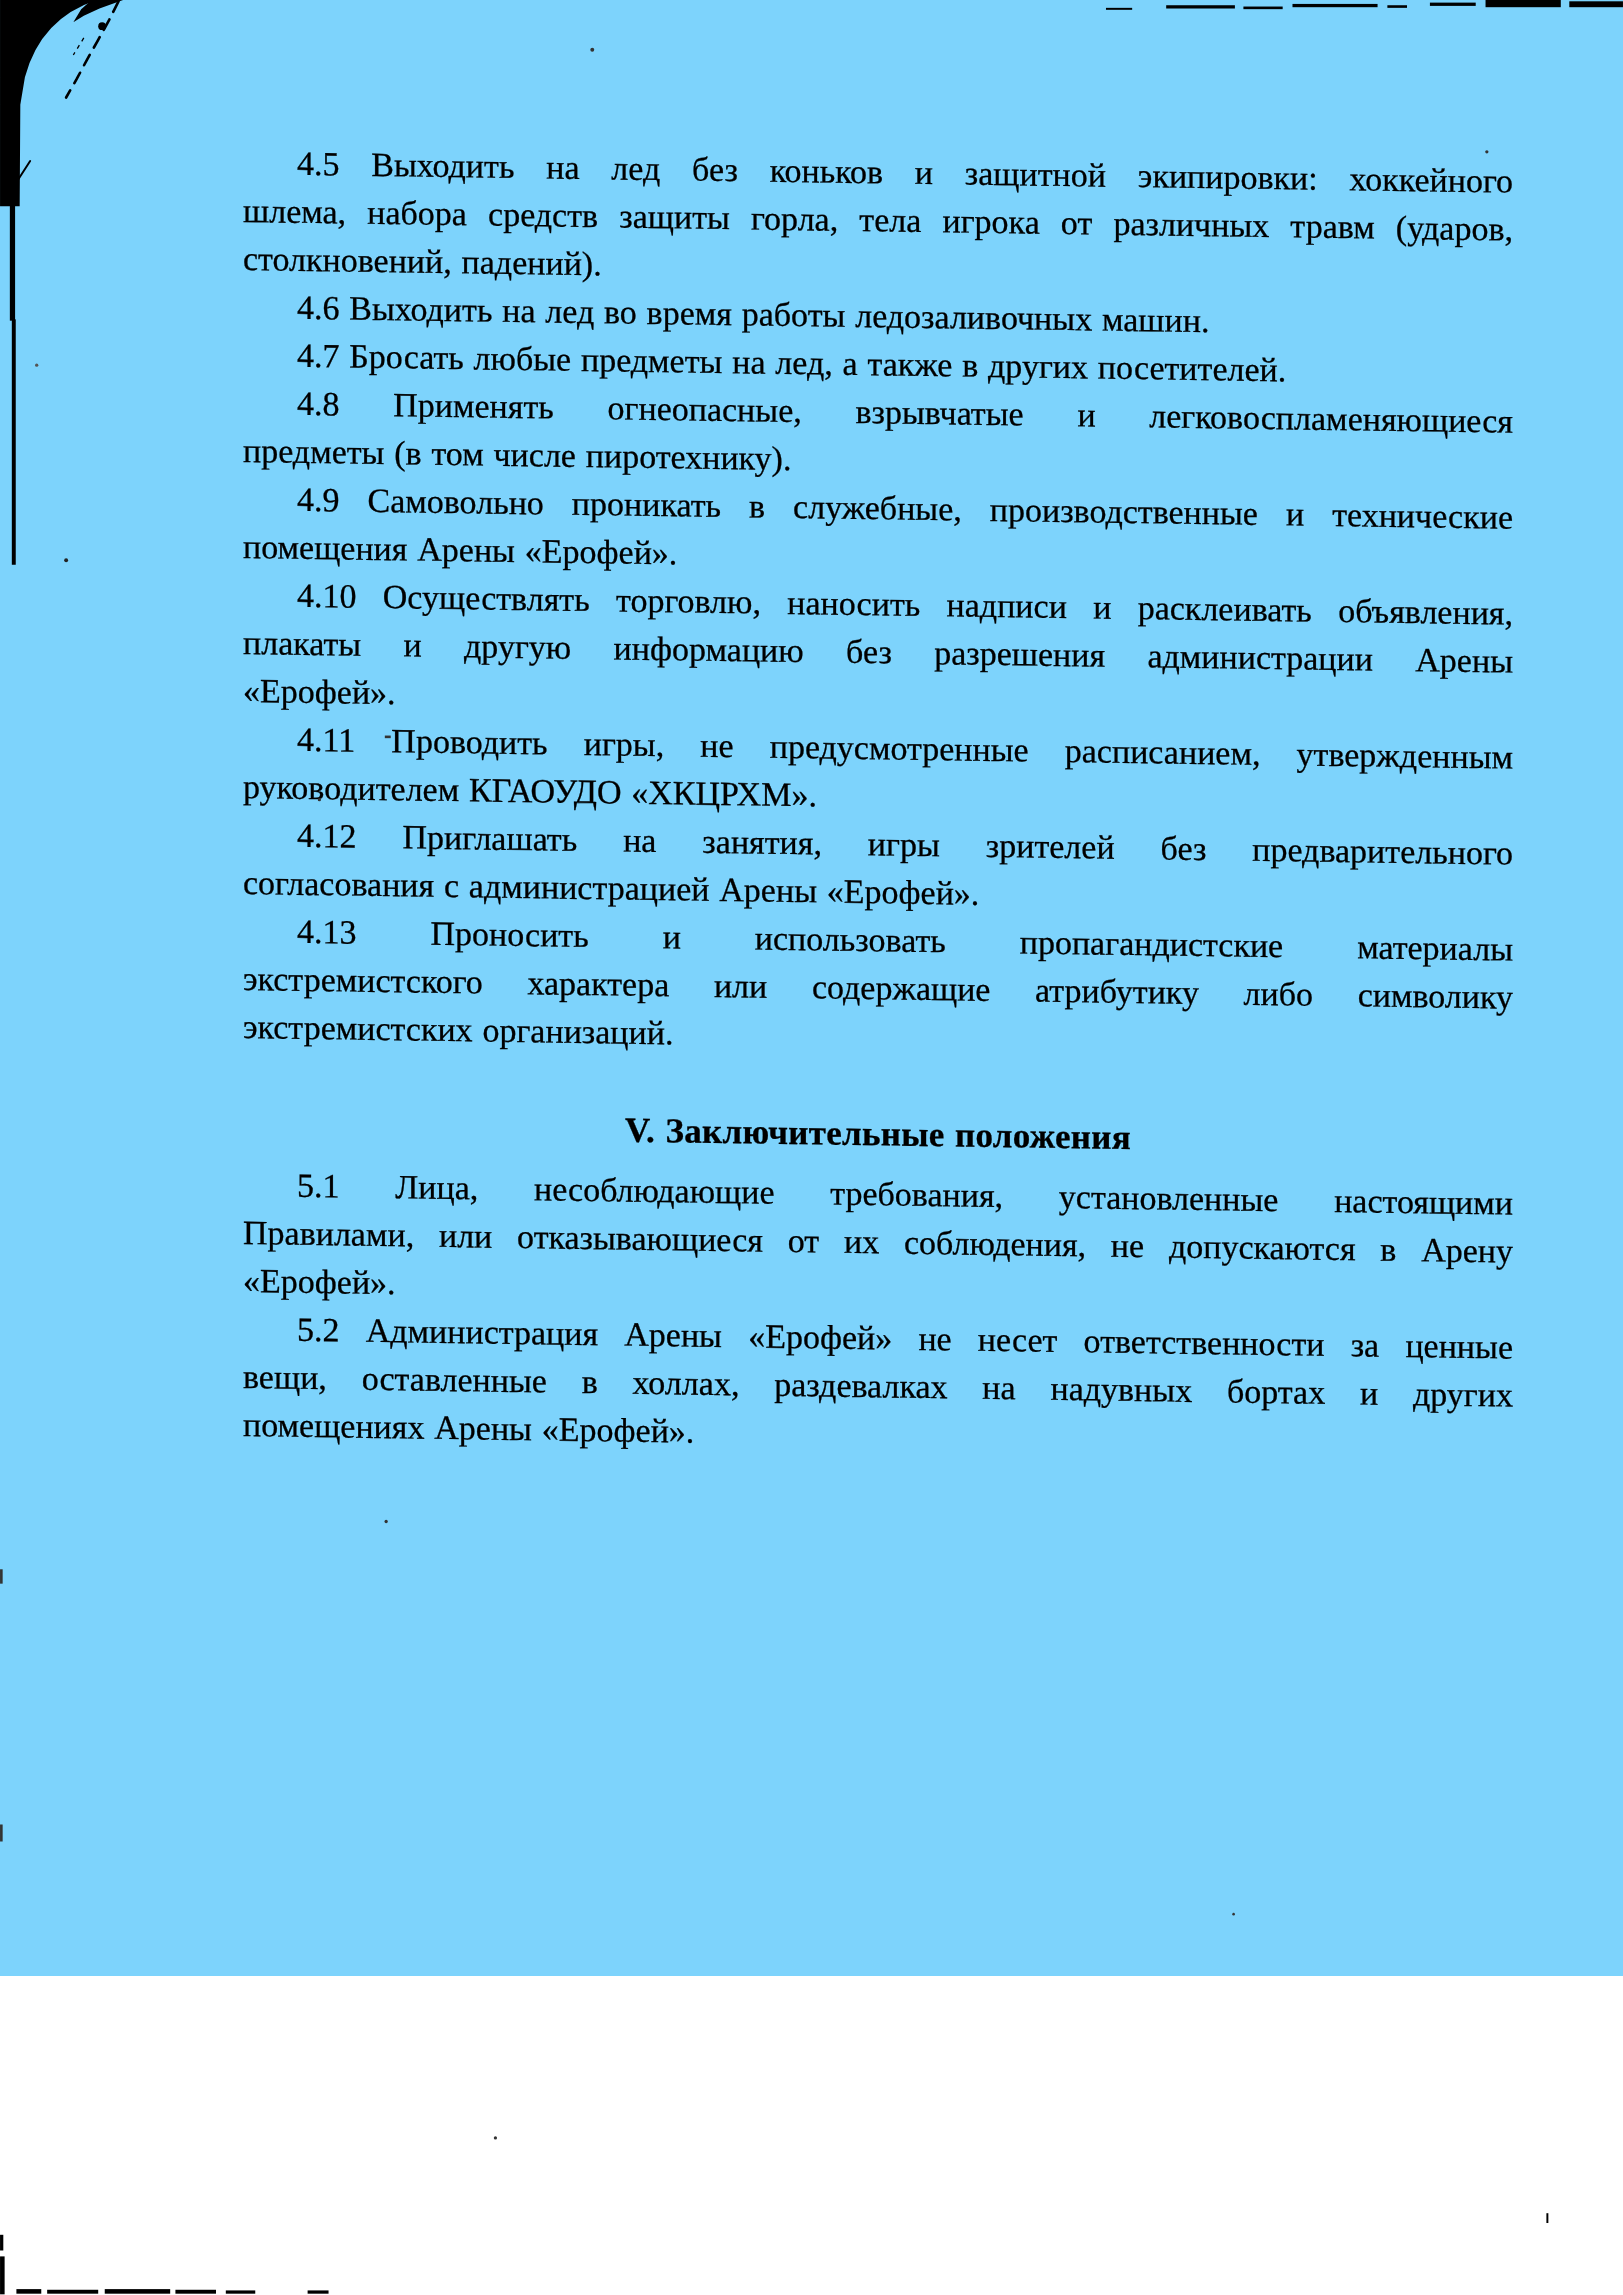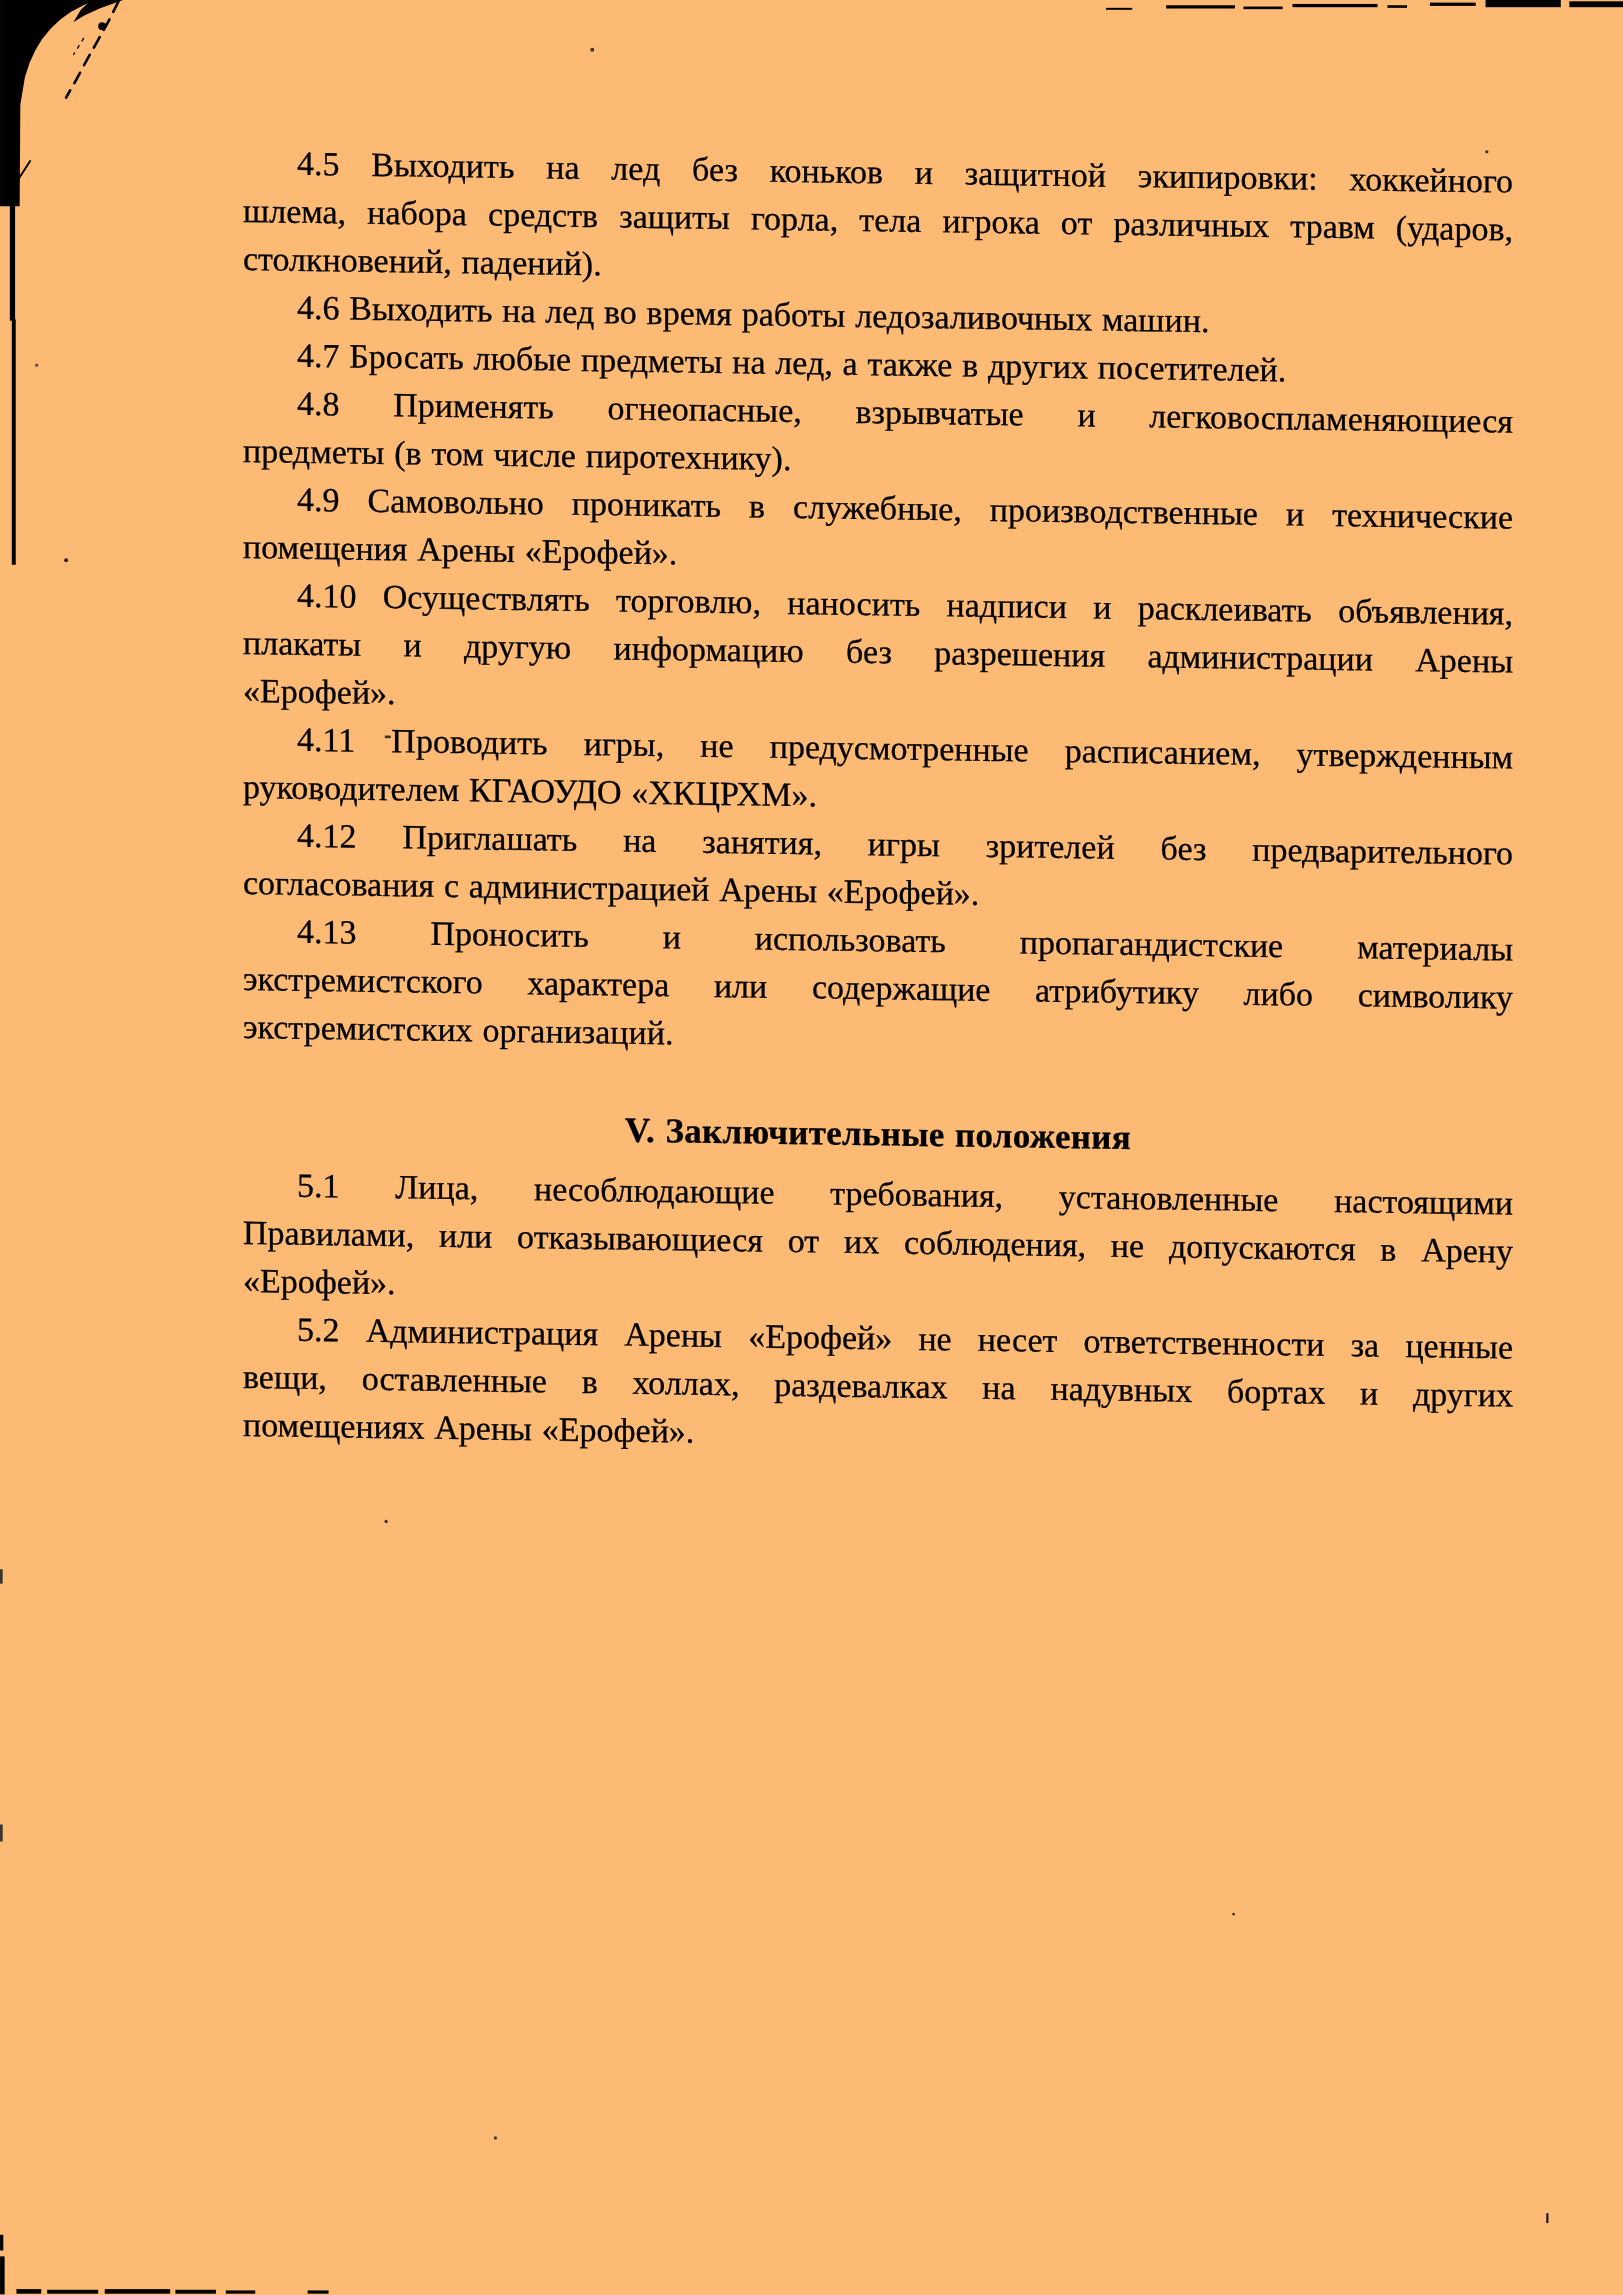--- a/index.html
+++ b/index.html
@@ -5,21 +5,21 @@
   html,body{margin:0;padding:0;}
   body{
     width:1623px;height:2295px;
     background:#ffffff;
     position:relative;
     overflow:hidden;
     font-family:"Liberation Serif","DejaVu Serif",serif;
     color:#000;
   }
   .page{
-    position:absolute;left:0;top:0;width:1623px;height:2295px;background:#fdba74;
+    position:absolute;left:0;top:0;width:1623px;height:1976px;background:#7dd3fc;
   }
   
   .content{
     position:absolute;
     left:243px;top:139px;width:1270px;
     transform:skewY(0.84deg);
     transform-origin:0 0;
     font-size:34px;
     line-height:48px;
     word-spacing:1.3px;

